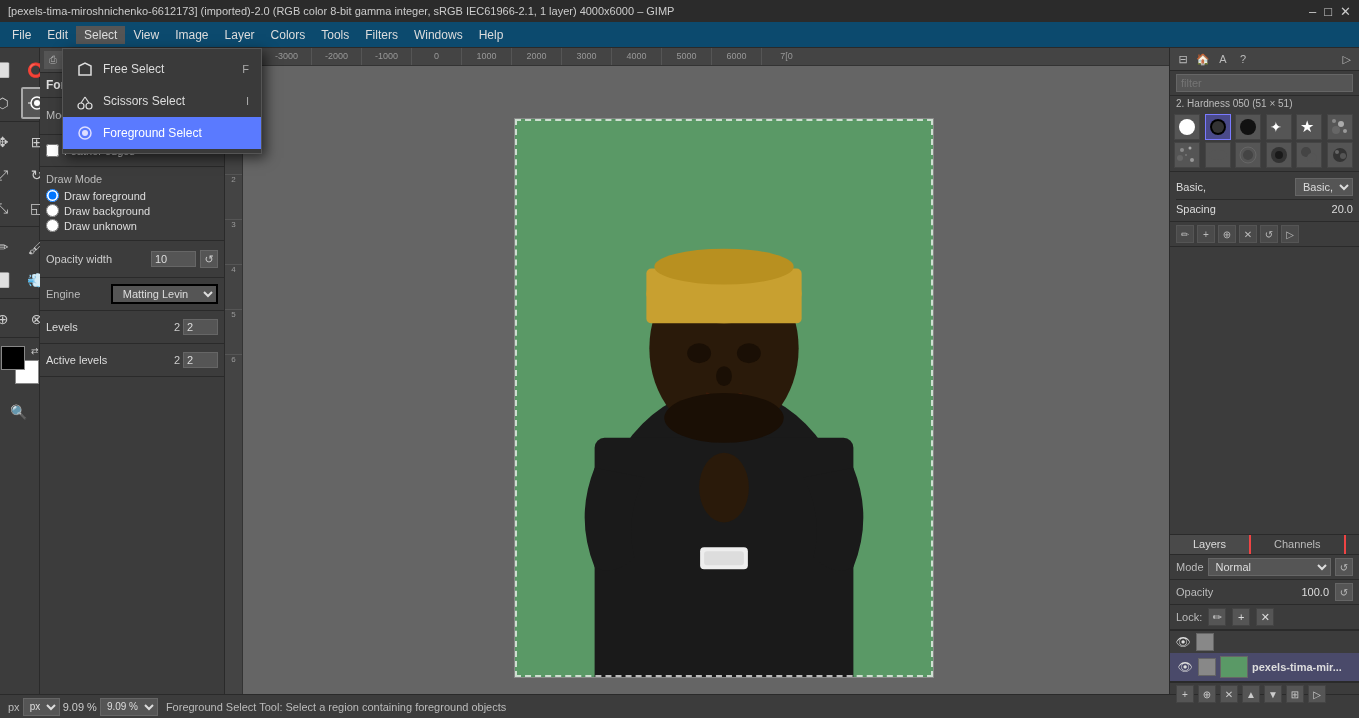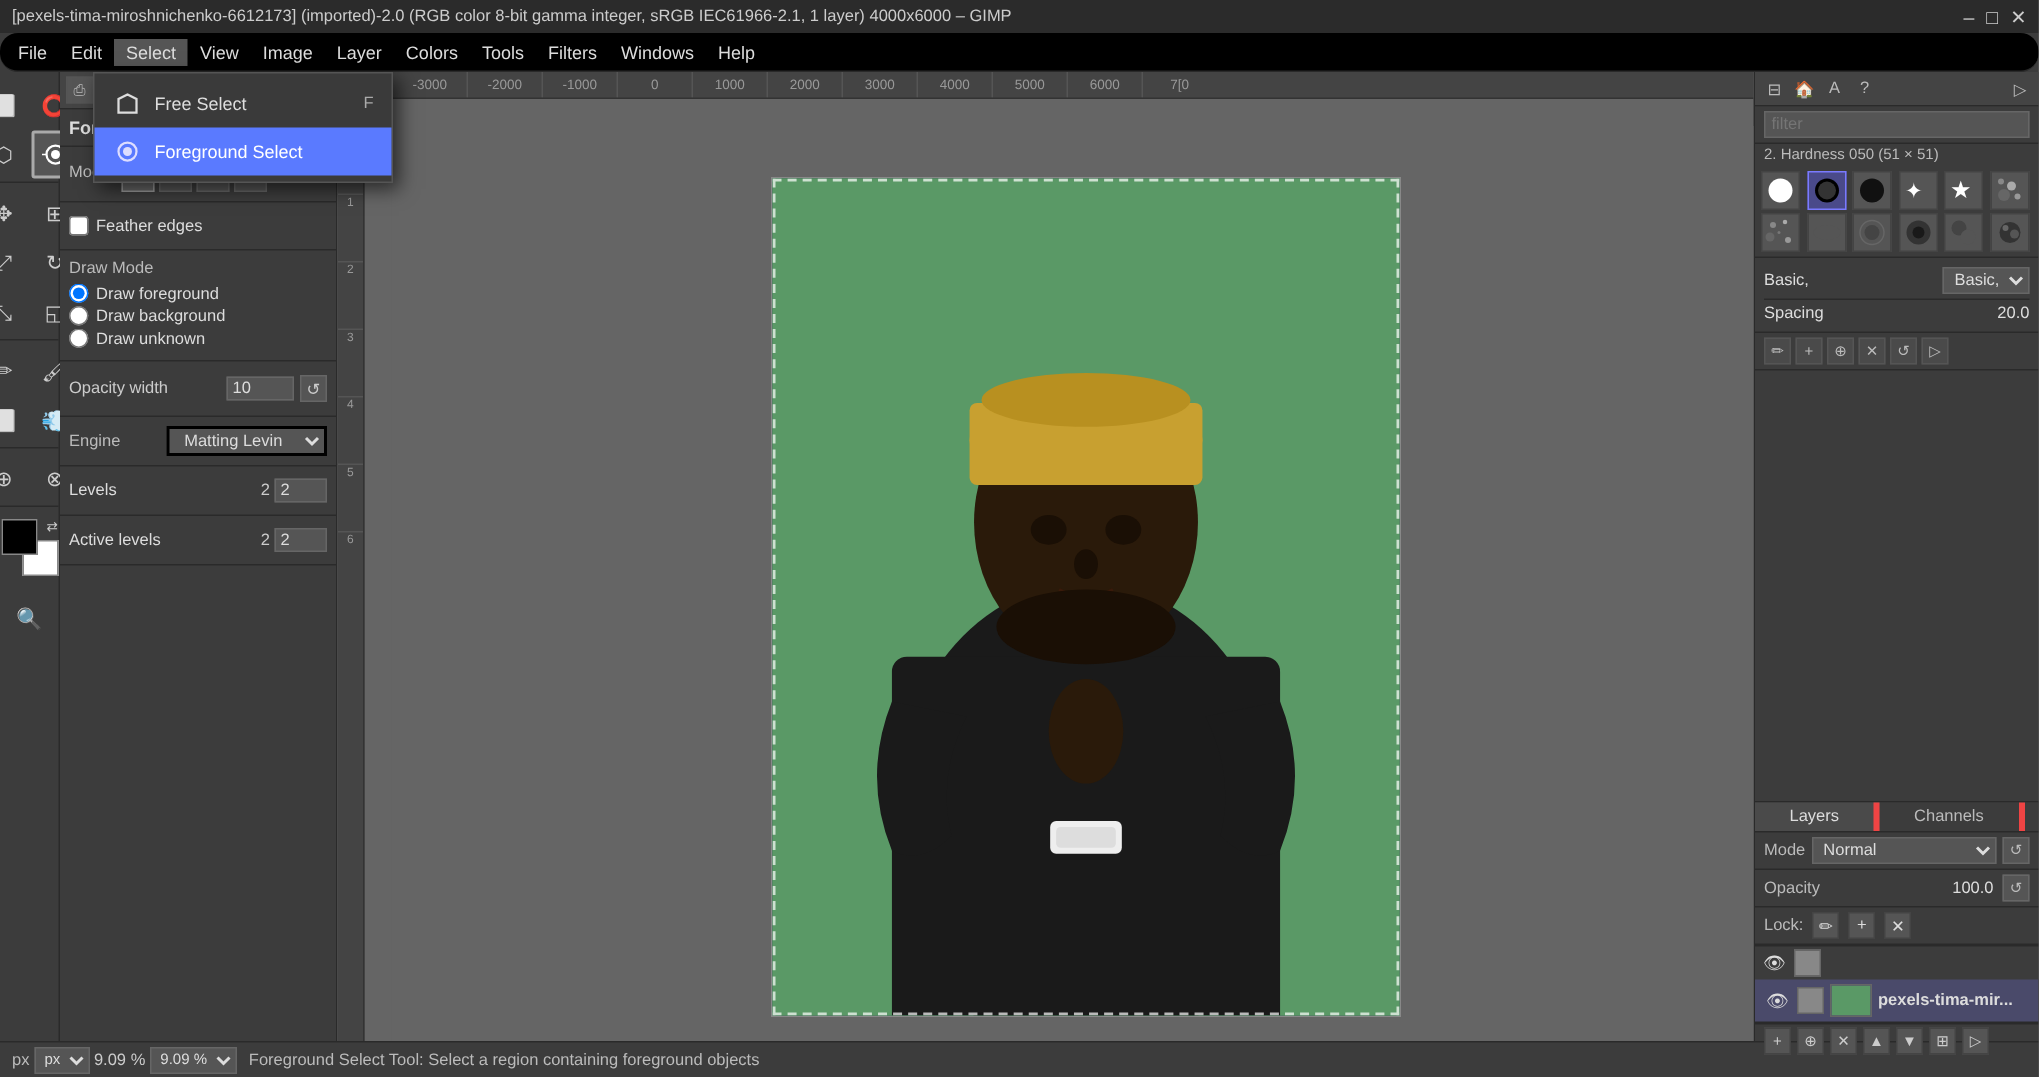--- a/index.html
+++ b/index.html
@@ -4,21 +4,21 @@
   <style>
     * { margin: 0; padding: 0; box-sizing: border-box; }
     body { width: 1359px; height: 718px; background: #3c3c3c; font-family: 'Segoe UI', Arial, sans-serif; font-size: 12px; color: #ddd; overflow: hidden; }
 
     
     #title-bar { background: #2b2b2b; height: 22px; display: flex; align-items: center; justify-content: space-between; padding: 0 8px; color: #ccc; font-size: 11px; }
     #title-bar-controls { display: flex; gap: 8px; }
     #title-bar-controls span { cursor: pointer; font-size: 13px; }
 
     
-    #menu-bar { background: #000000; height: 26px; display: flex; align-items: center; padding: 0 4px; border-bottom: 1px solid #2a2a2a; border-radius: 12px; }
+    #menu-bar { background: #0c4a6e; height: 26px; display: flex; align-items: center; padding: 0 4px; border-bottom: 1px solid #2a2a2a; }
     .menu-item { padding: 2px 8px; cursor: pointer; color: #ddd; font-size: 12px; }
 
     
     #main { display: flex; height: calc(718px - 22px - 26px - 24px); }
 
     
     #left-toolbar { width: 40px; background: #3c3c3c; border-right: 1px solid #2a2a2a; display: flex; flex-direction: column; align-items: center; padding: 4px 0; gap: 2px; flex-shrink: 0; }
     .tool-btn { width: 32px; height: 32px; display: flex; align-items: center; justify-content: center; cursor: pointer; border-radius: 2px; color: #ccc; font-size: 14px; }
     .tool-btn.active { background: #555; border: 1px solid #888; }
 
@@ -63,21 +63,21 @@
     .brush-cell { width: 26px; height: 26px; background: #555; display: flex; align-items: center; justify-content: center; cursor: pointer; border: 1px solid #444; }
     .brush-cell.selected { background: #4a4a8a; border-color: #7a7aff; }
 
     
     .brush-props { padding: 4px 6px; border-top: 1px solid #2a2a2a; }
     .prop-row { display: flex; justify-content: space-between; align-items: center; font-size: 11px; margin: 2px 0; }
 
     
     #layers-panel { height: 160px; border-top: 1px solid #2a2a2a; }
     #layers-tabs { display: flex; background: #3c3c3c; border-bottom: 1px solid #2a2a2a; }
-    .layer-tab { padding: 3px 23px; font-size: 11px; cursor: pointer; color: #bbb; border-right: 4px solid #ef4444; }
+    .layer-tab { padding: 3px 23px; font-size: 11px; cursor: pointer; color: #bbb; border-right: 2px solid #ef4444; }
     .layer-tab.active { background: #4a4a4a; color: #ddd; }
     .layers-mode-row { display: flex; align-items: center; gap: 4px; padding: 3px 6px; border-bottom: 1px solid #2a2a2a; }
     .layers-mode-row label { font-size: 11px; color: #bbb; }
     .layers-mode-select { background: #555; border: 1px solid #666; color: #ddd; font-size: 11px; padding: 1px 3px; flex: 1; }
     .opacity-row { display: flex; align-items: center; gap: 4px; padding: 3px 6px; border-bottom: 1px solid #2a2a2a; }
     .opacity-row label { font-size: 11px; color: #bbb; flex: 1; }
     .opacity-val { font-size: 11px; color: #ddd; }
     .lock-row { display: flex; align-items: center; gap: 6px; padding: 3px 6px; border-bottom: 1px solid #2a2a2a; }
     .lock-icon { width: 18px; height: 18px; background: #555; display: flex; align-items: center; justify-content: center; font-size: 11px; cursor: pointer; border: 1px solid #444; }
     .layer-vis-row { display: flex; align-items: center; gap: 4px; padding: 3px 6px; }
@@ -557,20 +557,32 @@
   <div class="dropdown-item">
     <div class="dropdown-icon">
       <svg width="18" height="18" viewBox="0 0 18 18">
         <polygon points="3,15 3,6 9,3 15,6 15,15" fill="none" stroke="#ddd" stroke-width="1.5"></polygon>
       </svg>
     </div>
     <span>Free Select</span>
     <span class="dropdown-shortcut">F</span>
   </div>
 
+  <div class="dropdown-item">
+    <div class="dropdown-icon">
+      <svg width="18" height="18" viewBox="0 0 18 18">
+        <circle cx="5" cy="14" r="3" fill="none" stroke="#ddd" stroke-width="1.2"></circle>
+        <circle cx="13" cy="14" r="3" fill="none" stroke="#ddd" stroke-width="1.2"></circle>
+        <line x1="5" y1="11" x2="9" y2="5" stroke="#ddd" stroke-width="1.2"></line>
+        <line x1="13" y1="11" x2="9" y2="5" stroke="#ddd" stroke-width="1.2"></line>
+      </svg>
+    </div>
+    <span>Scissors Select</span>
+    <span class="dropdown-shortcut">I</span>
+  </div>
 
   <div class="dropdown-item highlighted">
     <div class="dropdown-icon">
       <svg width="18" height="18" viewBox="0 0 18 18">
         <circle cx="9" cy="9" r="6" fill="none" stroke="#ddf" stroke-width="1.5"></circle>
         <circle cx="9" cy="9" r="3" fill="#ddf"></circle>
       </svg>
     </div>
     <span>Foreground Select</span>
     <span class="dropdown-shortcut"></span>

